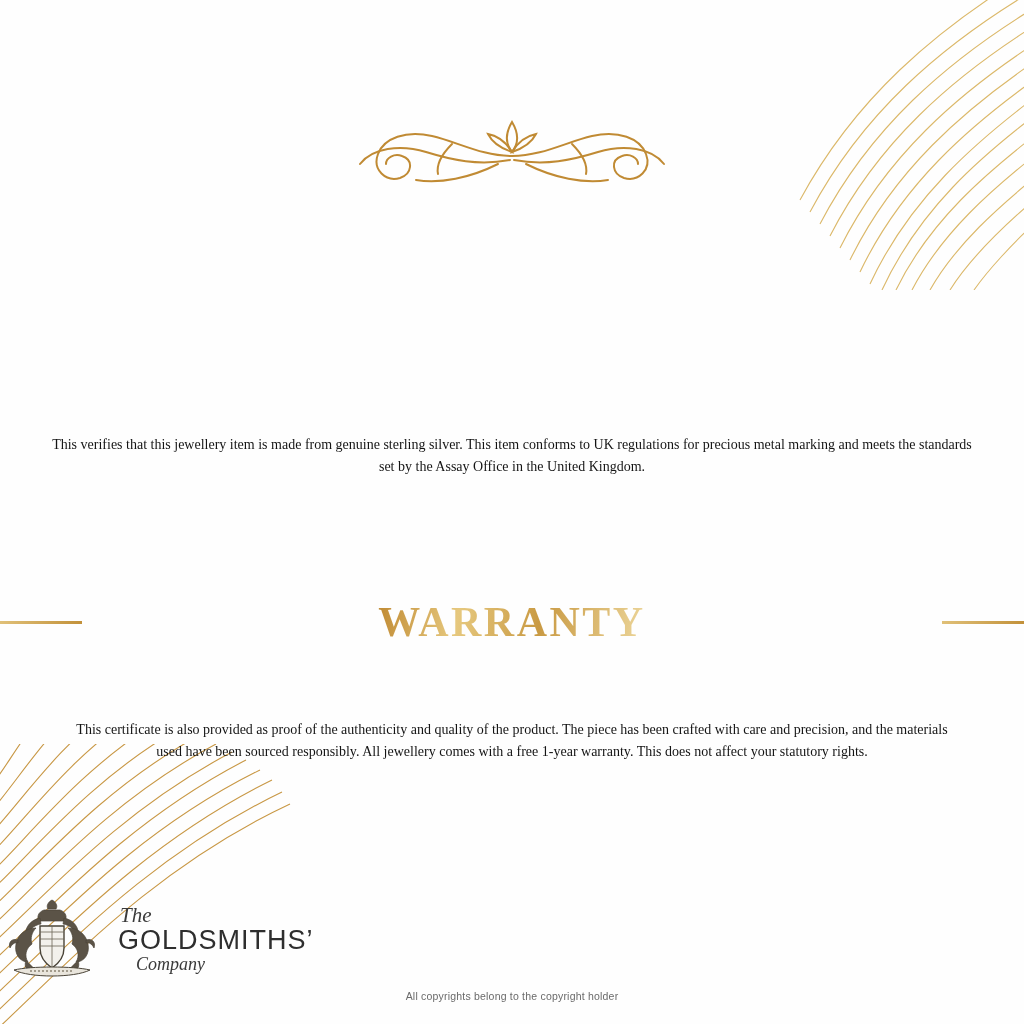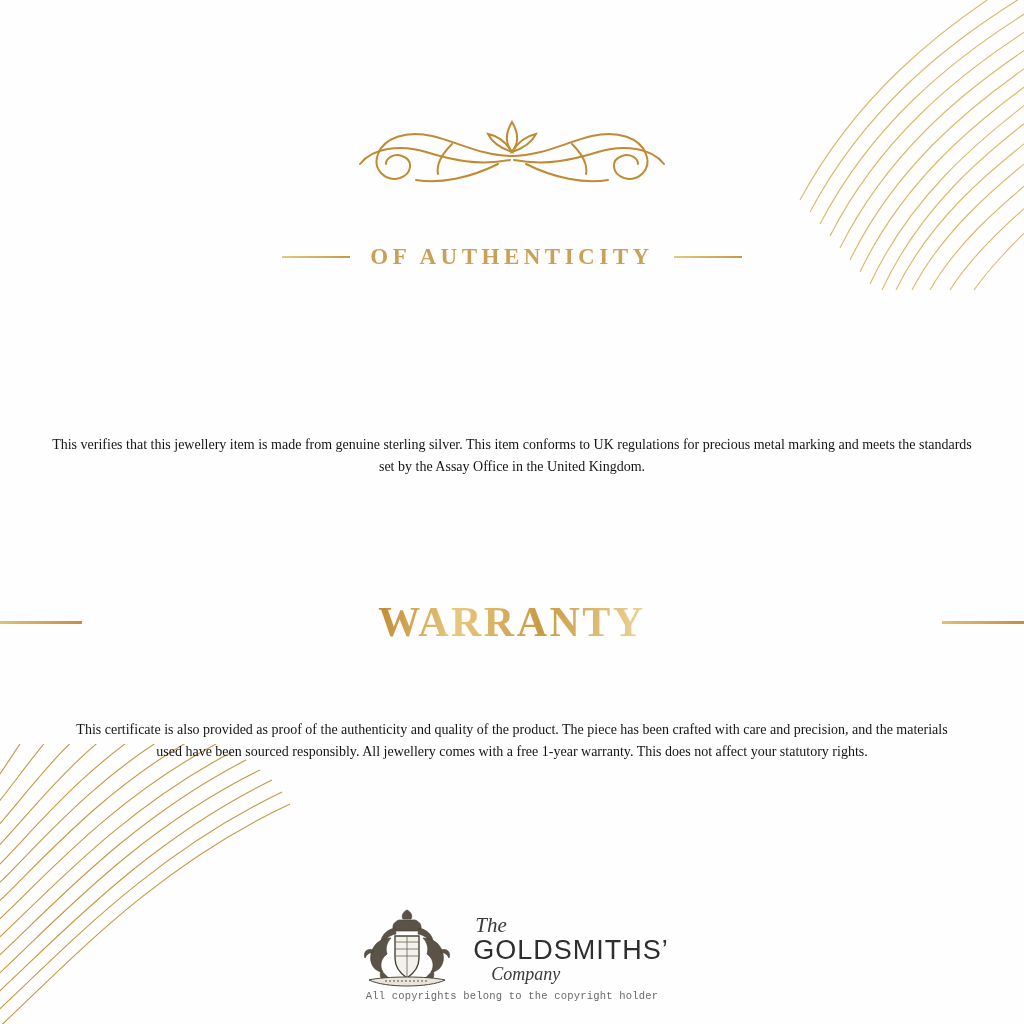--- a/index.html
+++ b/index.html
@@ -137,21 +137,21 @@
   .partner-label {
     font-family: "Liberation Sans", sans-serif;
     font-size: 11.5px;
     letter-spacing: 0.6px;
     color: #3d3d3d;
     margin-bottom: 12px;
   }
   .partner-lockup {
     display: flex;
     align-items: center;
-    justify-content: center;
+    justify-content: flex-start;
     gap: 14px;
   }
   .crest { width: 104px; height: 82px; }
   .partner-name {
     text-align: left;
     line-height: 1.05;
   }
   .partner-name .the {
     font-family: "Liberation Serif", serif;
     font-style: italic;
@@ -169,21 +169,22 @@
   }
   .partner-name .company {
     font-family: "Liberation Serif", serif;
     font-style: italic;
     font-size: 18px;
     color: #3a3a3a;
     display: block;
     margin-left: 18px;
   }
   .copyright {
-    font-family: Liberation Mono, monospace;
+    margin-top: 10px;
+    font-family: Liberation Sans, sans-serif;
     font-size: 10.5px;
     color: #6a6a6a;
     letter-spacing: 0.2px;
   }
 </style>
 </head>
 <body>
 
 <div class="page">
 
@@ -269,25 +270,20 @@
 
         <path d="M210 48 C240 48 264 34 290 28 C316 22 338 30 344 46 C350 62 336 74 322 70 C310 66 308 52 320 48 C328 45 336 50 336 56"></path>
         <path d="M212 52 C244 58 270 52 296 44 C322 36 350 40 362 56"></path>
         <path d="M224 56 C252 70 282 76 306 72"></path>
         <path d="M270 36 C280 46 286 56 284 66"></path>
       </g>
     </svg>
   </div>
 
   <div class="title-block">
-    <div class="subtitle-row">
-      <span class="rule"></span>
-      <span class="cert-subtitle">OF AUTHENTICITY</span>
-      <span class="rule"></span>
-    </div>
   </div>
 
   <p class="para para-auth">This verifies that this jewellery item is made from genuine sterling silver. This item conforms to UK regulations for precious metal marking and meets the standards set by the Assay Office in the United Kingdom.</p>
 
   <div class="warranty-row">
     <span class="rule"></span>
     <span class="warranty-title">WARRANTY</span>
     <span class="rule"></span>
   </div>
 

